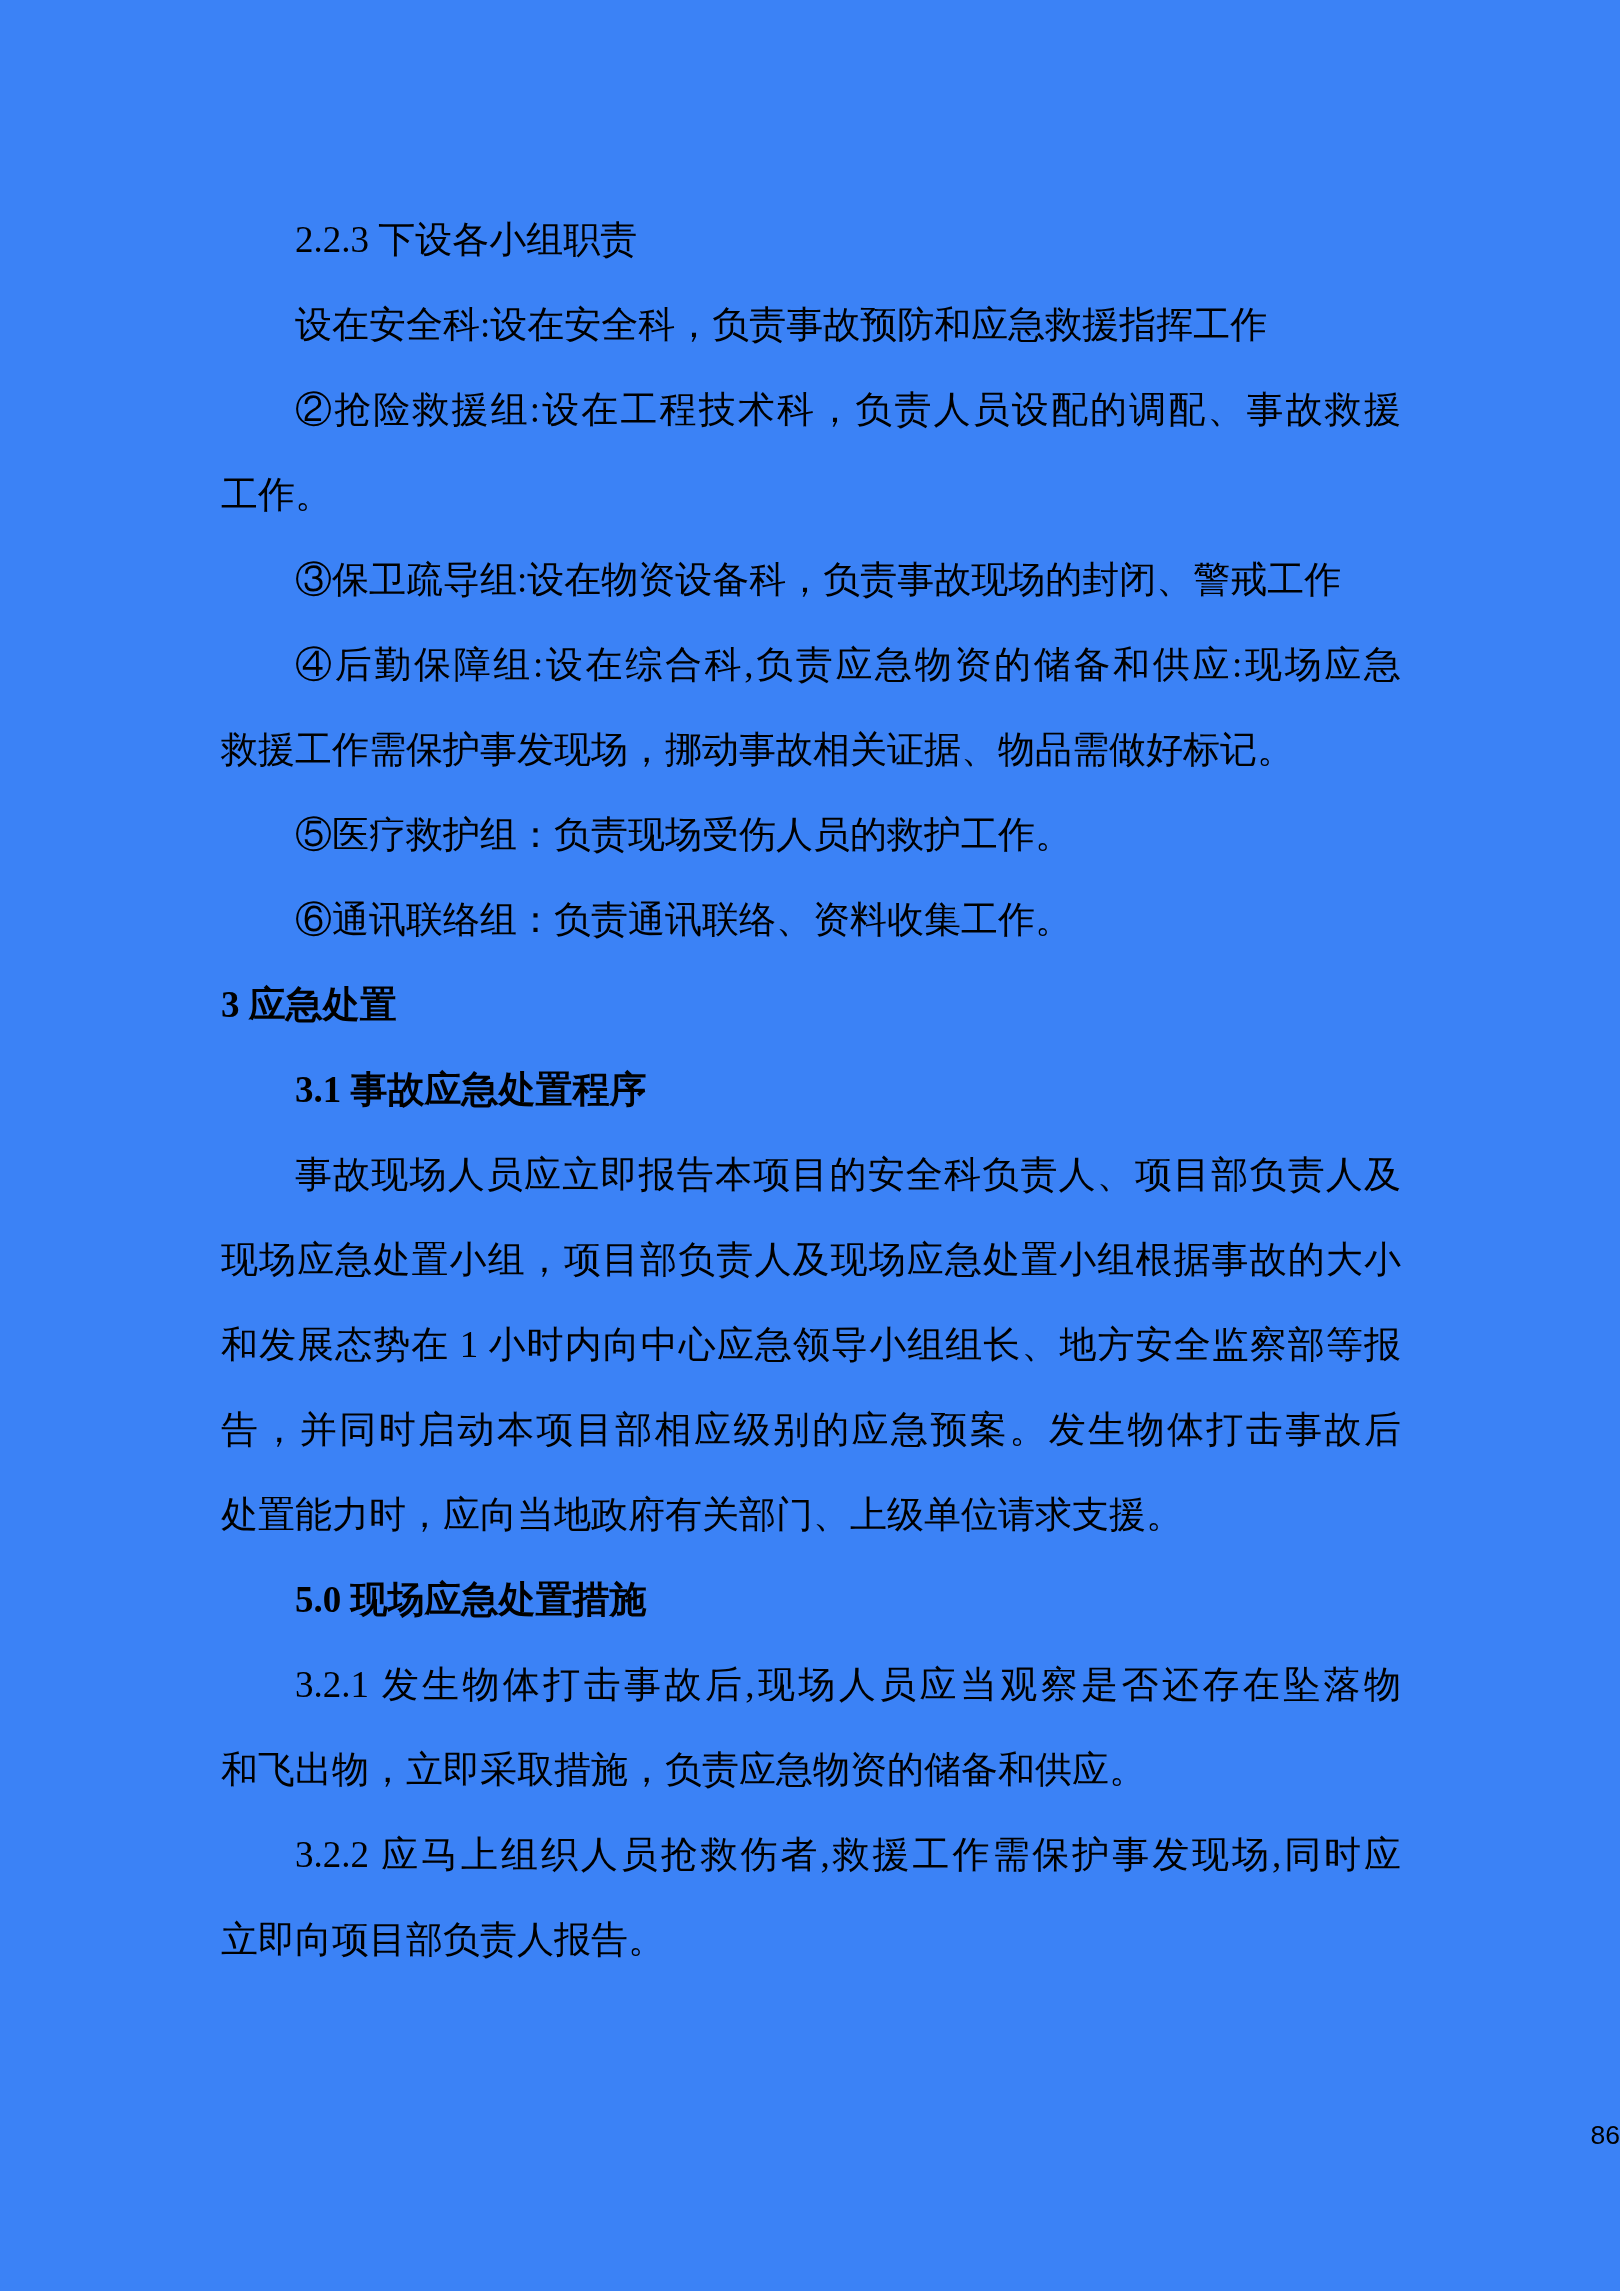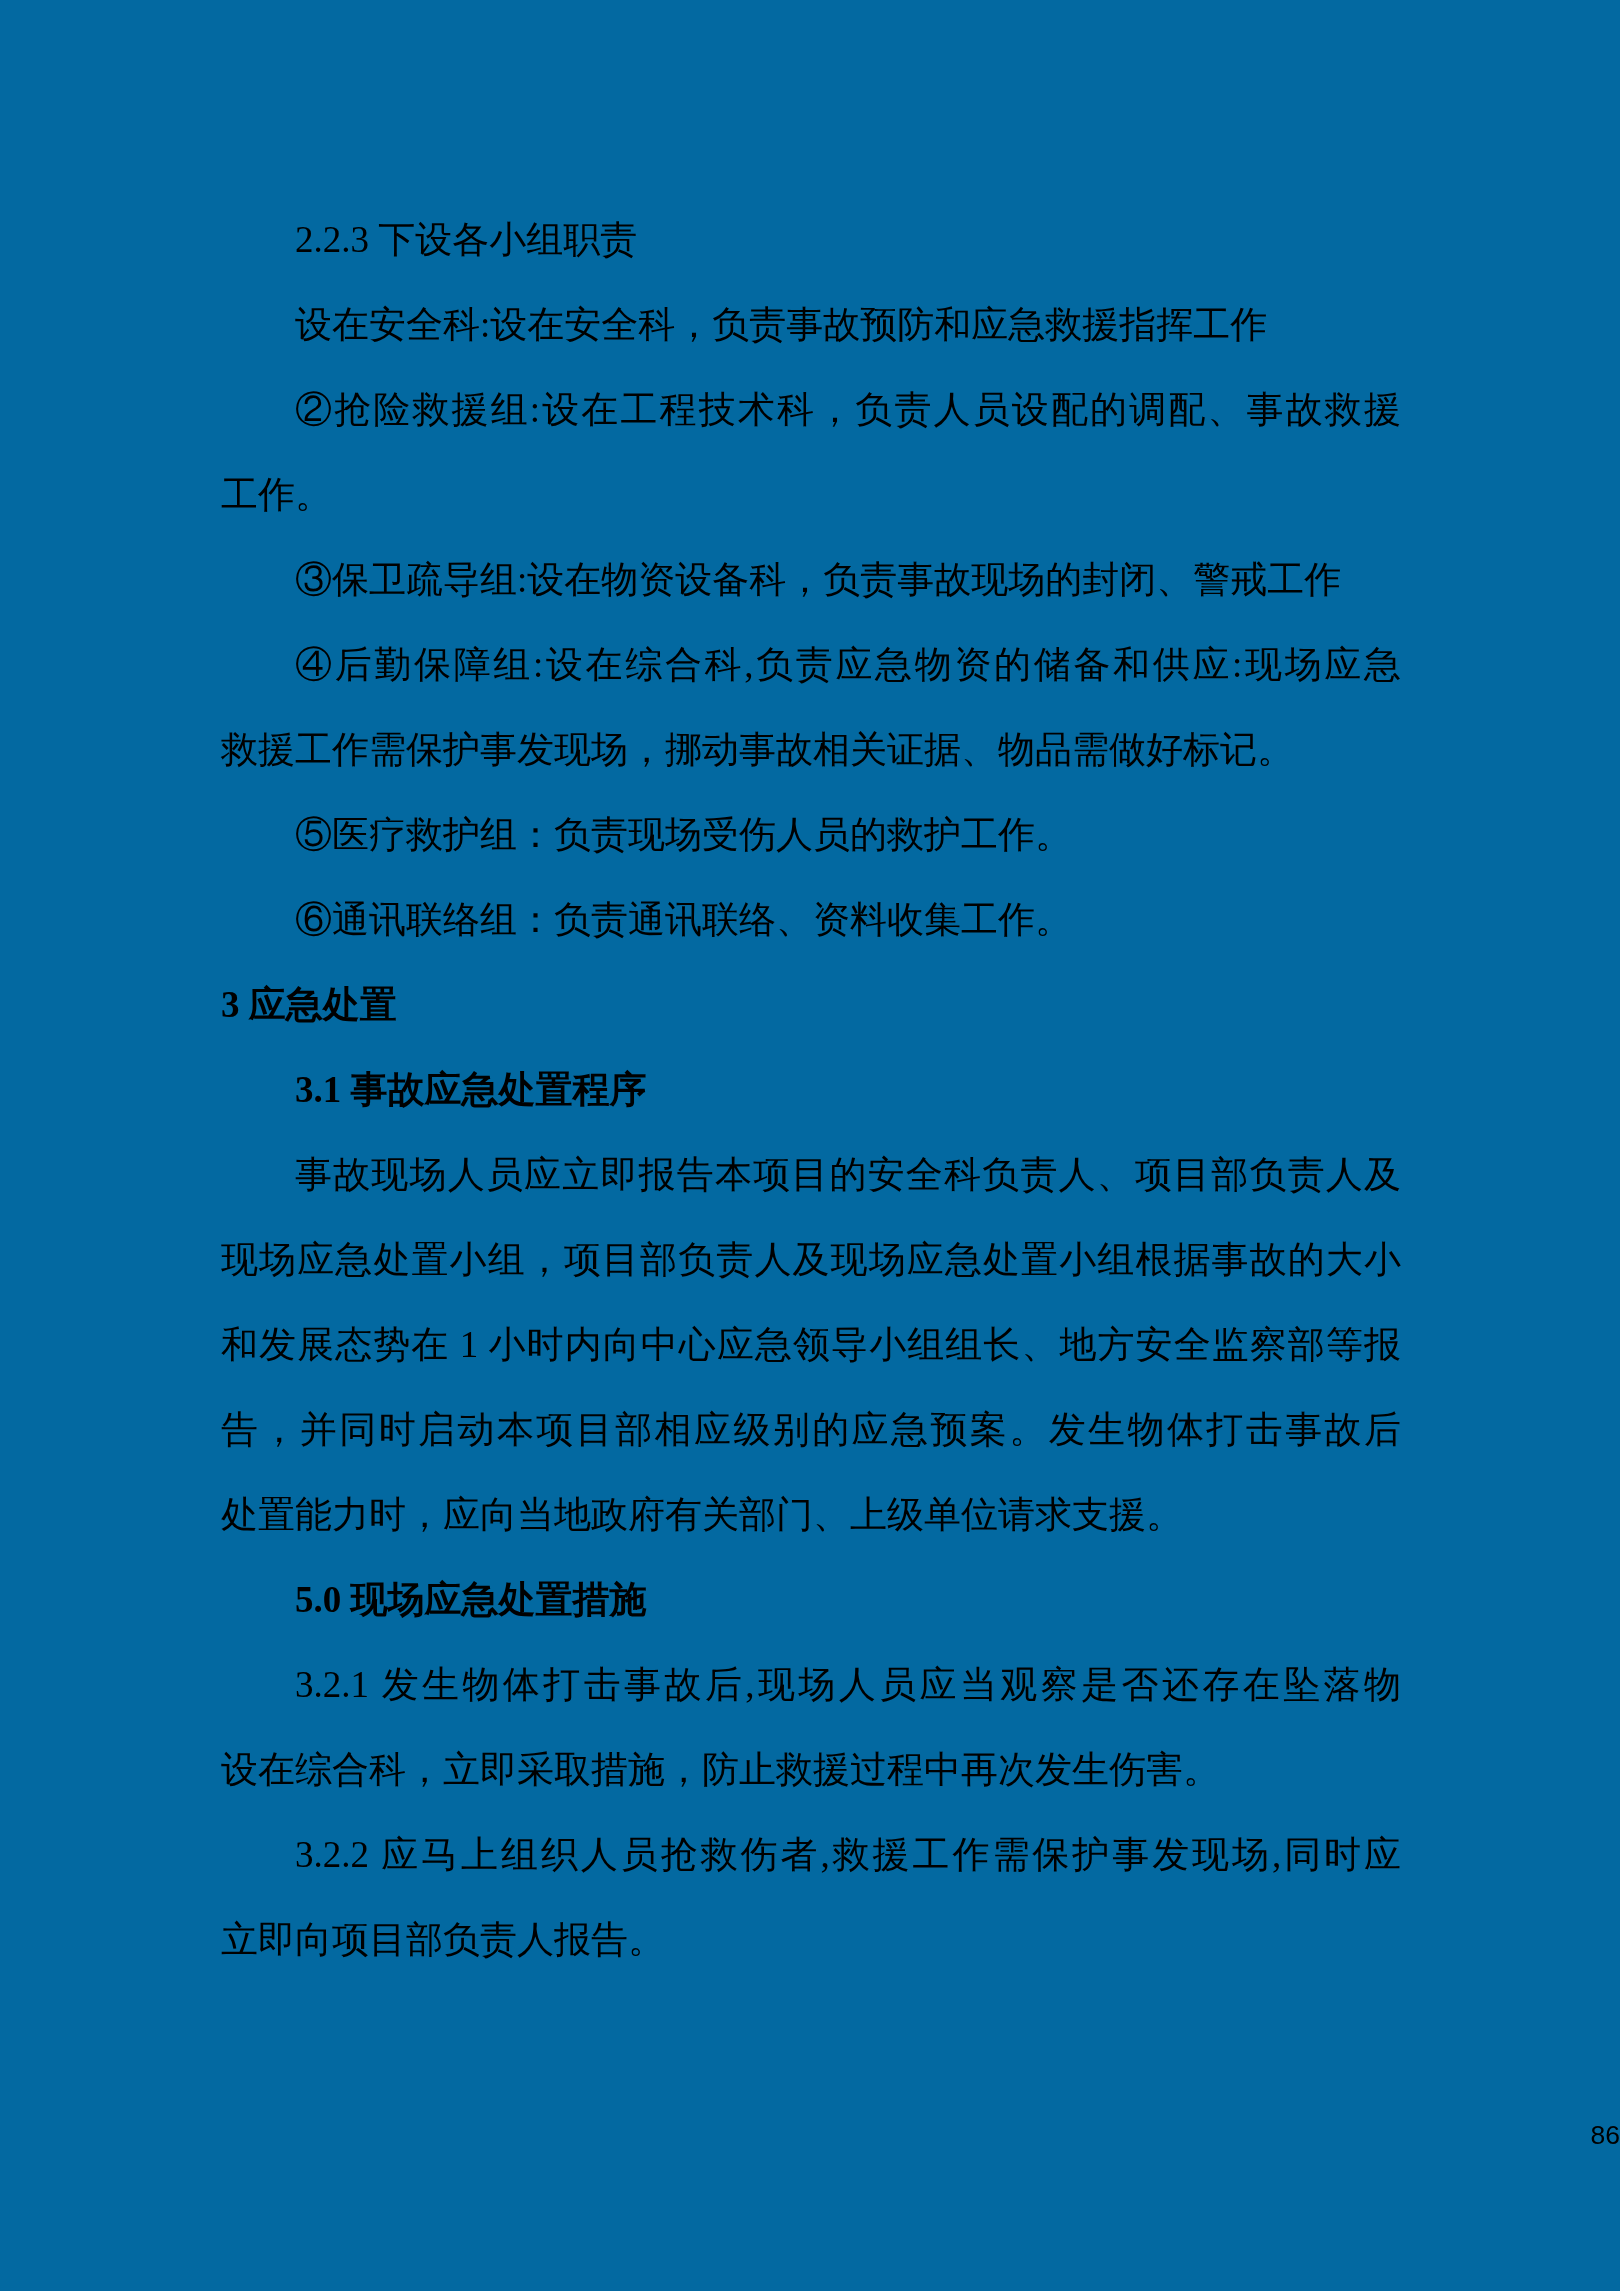--- a/index.html
+++ b/index.html
@@ -10,21 +10,21 @@
     position: relative;
     overflow: hidden;
     font-family: "Liberation Serif", "DejaVu Serif", serif;
     color: #000000;
   }
   .page {
     position: absolute;
     left: 0; top: 0;
     width: 1620px;
     height: 2292px;
-    background: #0369a1;
+    background: #3b82f6;
   }
   .text-block {
     position: absolute;
     left: 221px;
     top: 197px;
     width: 1180px;
   }
   .line {
     height: 85px;
     line-height: 85px;
@@ -67,19 +67,19 @@
     <div class="line indent">⑥通讯联络组：负责通讯联络、资料收集工作。</div>
     <div class="line heading">3 应急处置</div>
     <div class="line heading indent">3.1 事故应急处置程序</div>
     <div class="line indent fill">事故现场人员应立即报告本项目的安全科负责人、项目部负责人及</div>
     <div class="line fill">现场应急处置小组，项目部负责人及现场应急处置小组根据事故的大小</div>
     <div class="line fill">和发展态势在 1 小时内向中心应急领导小组组长、地方安全监察部等报</div>
     <div class="line fill">告，并同时启动本项目部相应级别的应急预案。发生物体打击事故后</div>
     <div class="line">处置能力时，应向当地政府有关部门、上级单位请求支援。</div>
     <div class="line heading indent">5.0 现场应急处置措施</div>
     <div class="line indent fill">3.2.1 发生物体打击事故后,现场人员应当观察是否还存在坠落物</div>
-    <div class="line">设在综合科，立即采取措施，防止救援过程中再次发生伤害。</div>
+    <div class="line">和飞出物，立即采取措施，负责应急物资的储备和供应。</div>
     <div class="line indent fill">3.2.2 应马上组织人员抢救伤者,救援工作需保护事发现场,同时应</div>
     <div class="line">立即向项目部负责人报告。</div>
   </div>
   <div class="page-number">86</div>
 </div>
 
 
 </body></html>

